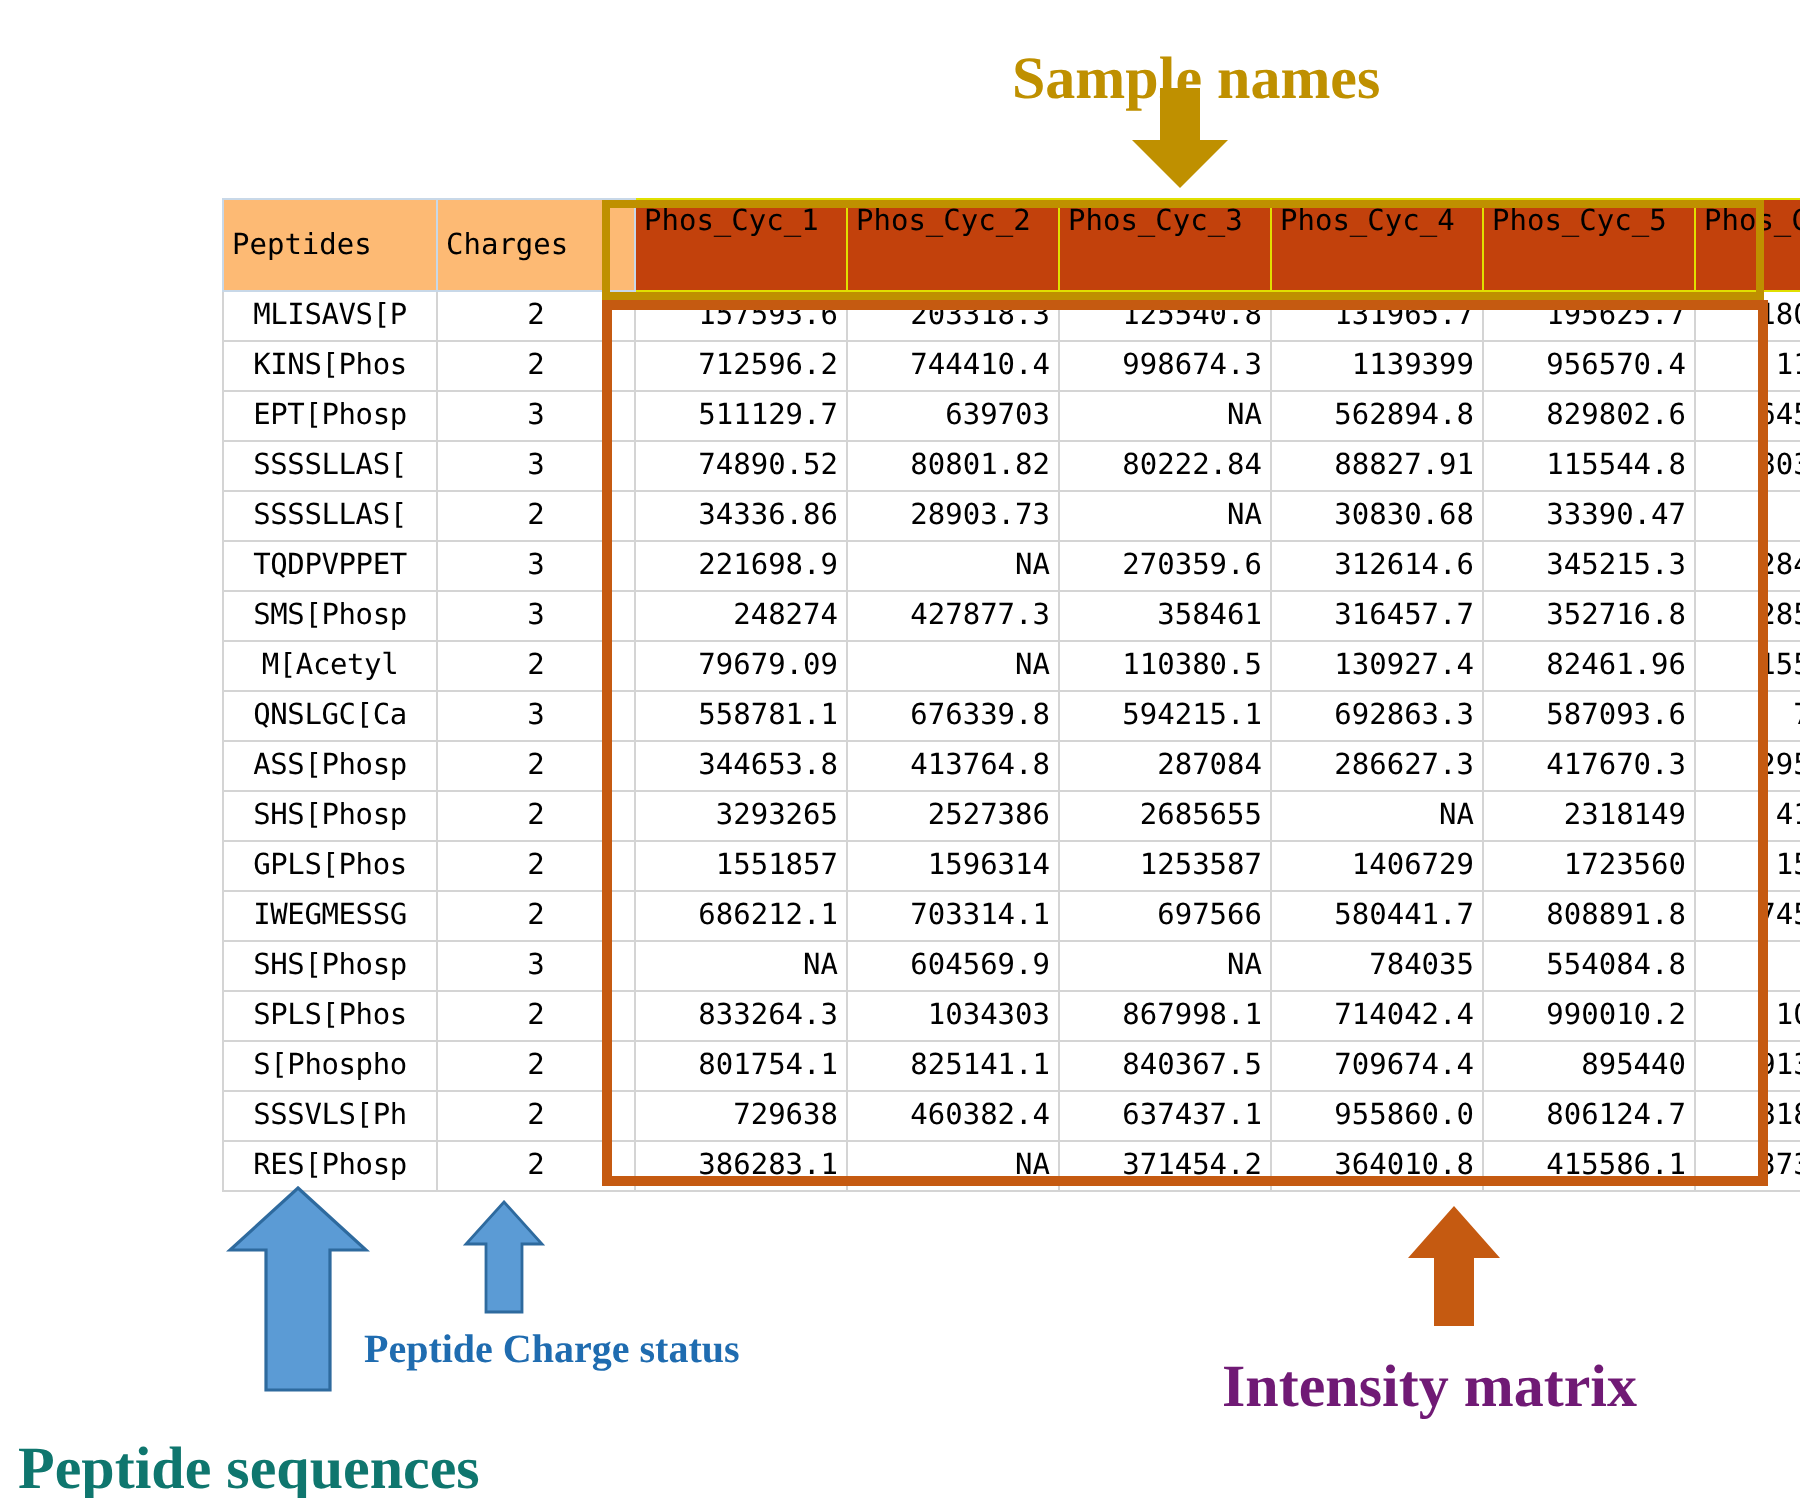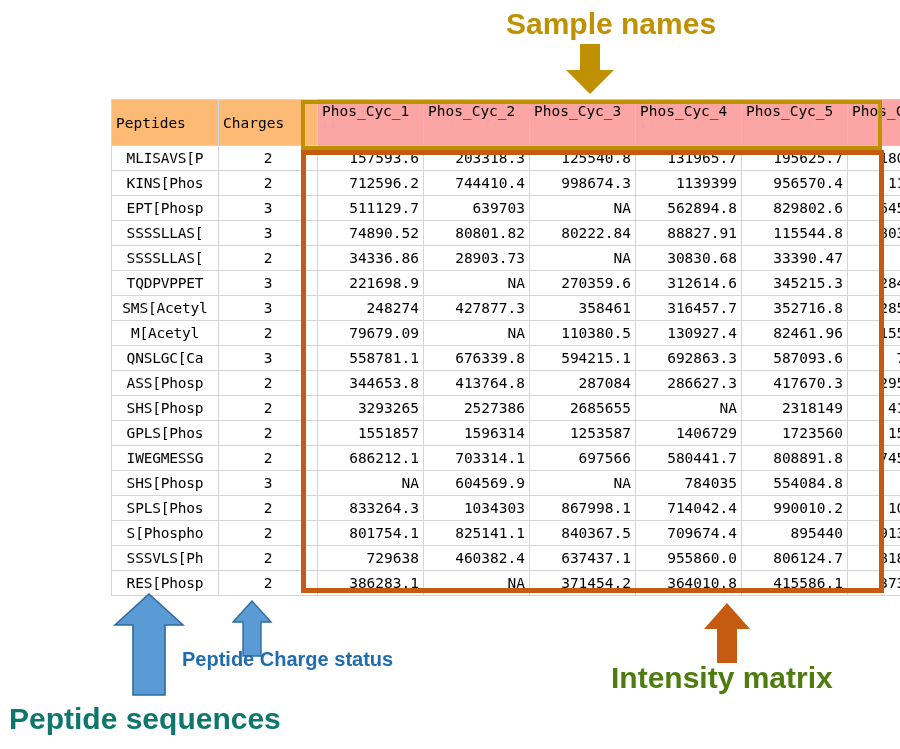--- a/index.html
+++ b/index.html
@@ -43,21 +43,21 @@
   }
   #sheet thead th {
     background: #fdba74;
     text-align: left;
     vertical-align: middle;
     height: 44px;
     line-height: 44px;
     border-color: #c8d8e8;
   }
   #sheet thead th.samplehead {
-    background: #fca5a5;
+    background: #c2410c;
     text-align: left;
     vertical-align: top;
     line-height: 21px;
     padding-top: 1px;
     white-space: normal;
     word-break: break-all;
     border-color: #e0e000;
   }
   .col-pep   { width: 98px; }
   .col-chg   { width: 90px; text-align: center; }
@@ -94,35 +94,36 @@
     width: 583px;
     height: 443px;
     border: 5px solid #c55a11;
     box-sizing: border-box;
     pointer-events: none;
   }
 
   
   .anno-label {
     position: absolute;
-    font-family: Liberation Sans, sans-serif;
+    font-family: Liberation Serif, serif;
     font-weight: bold;
     white-space: nowrap;
+    margin-top: 16px;
   }
   #lbl-sample {
     left: 506px;
     top: 7px;
     font-size: 30px;
     color: #bf9000;
   }
   #lbl-intensity {
     left: 611px;
     top: 661px;
     font-size: 30px;
-    color: #4d7c0f;
+    color: #701a75;
   }
   #lbl-charge {
     left: 182px;
     top: 648px;
     font-size: 20px;
     color: #1f6cb0;
   }
   #lbl-seq {
     left: 9px;
     top: 702px;
@@ -210,21 +211,21 @@
           <td class="pep col-pep">TQDPVPPET</td>
           <td class="chg col-chg">3</td>
           <td class="val col-val">221698.9</td>
           <td class="val col-val na">NA</td>
           <td class="val col-val">270359.6</td>
           <td class="val col-val">312614.6</td>
           <td class="val col-val">345215.3</td>
           <td class="val col-val">284286.5</td>
         </tr>
         <tr>
-          <td class="pep col-pep">SMS[Acetyl</td>
+          <td class="pep col-pep">SMS[Phosp</td>
           <td class="chg col-chg">3</td>
           <td class="val col-val">248274</td>
           <td class="val col-val">427877.3</td>
           <td class="val col-val">358461</td>
           <td class="val col-val">316457.7</td>
           <td class="val col-val">352716.8</td>
           <td class="val col-val">285275.5</td>
         </tr>
         <tr>
           <td class="pep col-pep">M[Acetyl</td>

